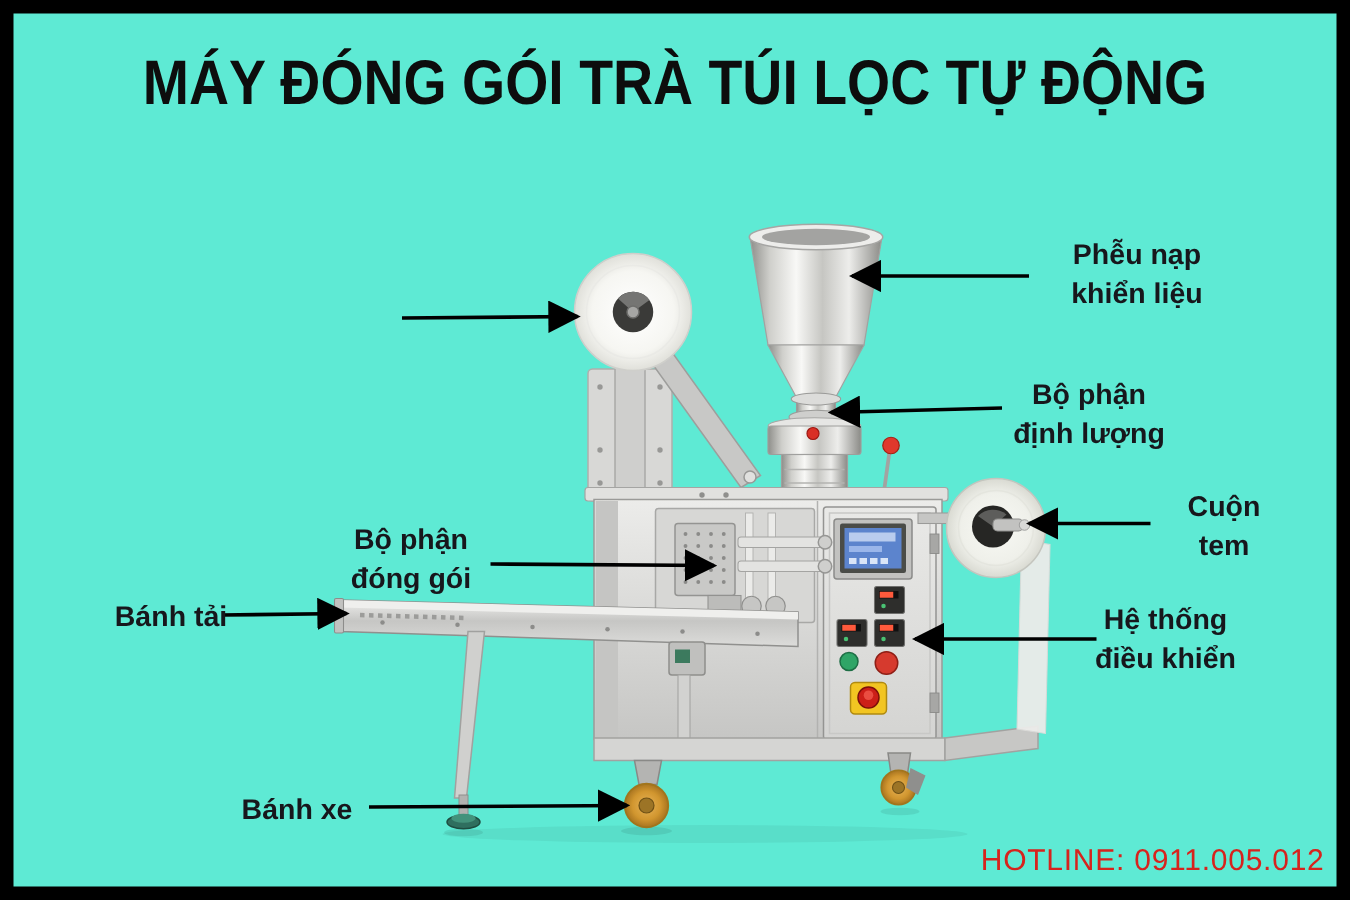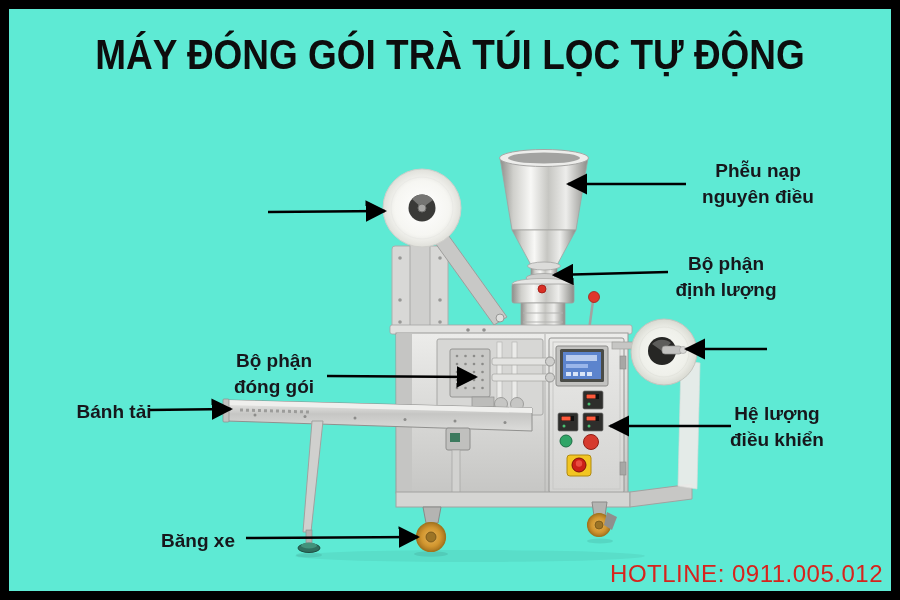--- a/index.html
+++ b/index.html
@@ -16,21 +16,21 @@
     text-align:center; font-size:42px; line-height:46px; font-weight:bold;
     color:#0d0d0d; transform:scaleX(0.88); z-index:20;
   }
   .machine-svg { position:absolute; left:0; top:0; z-index:5; }
   .callout {
     position:absolute; transform:translate(-50%,-50%);
     font-size:19px; line-height:26px; font-weight:bold; color:#17171c;
     text-align:center; white-space:pre-line; z-index:30;
   }
   .hotline {
-    position:absolute; top:561px; right:17px; font-size:24px; line-height:26px;
+    position:absolute; top:561px; right:17px; font-size:20px; line-height:26px;
     font-weight:400; color:#d7231d; letter-spacing:0.5px; z-index:30;
   }
 </style>
 </head>
 <body>
 
 <div class="frame">
 
   <h1 class="title">MÁY ĐÓNG GÓI TRÀ TÚI LỌC TỰ ĐỘNG</h1>
 
@@ -271,26 +271,27 @@
       <line x1="668" y1="272" x2="554" y2="275" marker-end="url(#ah)"></line>
       <line x1="767" y1="349" x2="686" y2="349" marker-end="url(#ah)"></line>
       <line x1="731" y1="426" x2="610" y2="426" marker-end="url(#ah)"></line>
       <line x1="327" y1="376" x2="476" y2="377" marker-end="url(#ah)"></line>
       <line x1="148" y1="410" x2="231" y2="409" marker-end="url(#ah)"></line>
       <line x1="246" y1="538" x2="418" y2="537" marker-end="url(#ah)"></line>
     </g>
   </svg>
 
   <div class="callout" style="left:758px; top:184px;">Phễu nạp
-nguyên điều</div>
+khiển liệu</div>
   <div class="callout" style="left:726px; top:277px;">Bộ phận
 định lượng</div>
-  <div class="callout" style="left:777px; top:427px;">Hệ lượng
+  <div class="callout" style="left:816px; top:352px;">Cuộn tem</div>
+  <div class="callout" style="left:777px; top:427px;">Hệ thống
 điều khiển</div>
   <div class="callout" style="left:274px; top:374px;">Bộ phận
 đóng gói</div>
   <div class="callout" style="left:114px; top:412px;">Bánh tải</div>
-  <div class="callout" style="left:198px; top:541px;">Băng xe</div>
+  <div class="callout" style="left:198px; top:541px;">Bánh xe</div>
 
   <div class="hotline">HOTLINE: 0911.005.012</div>
 
   <div class="border-overlay"></div>
 </div>
 
 </body></html>

